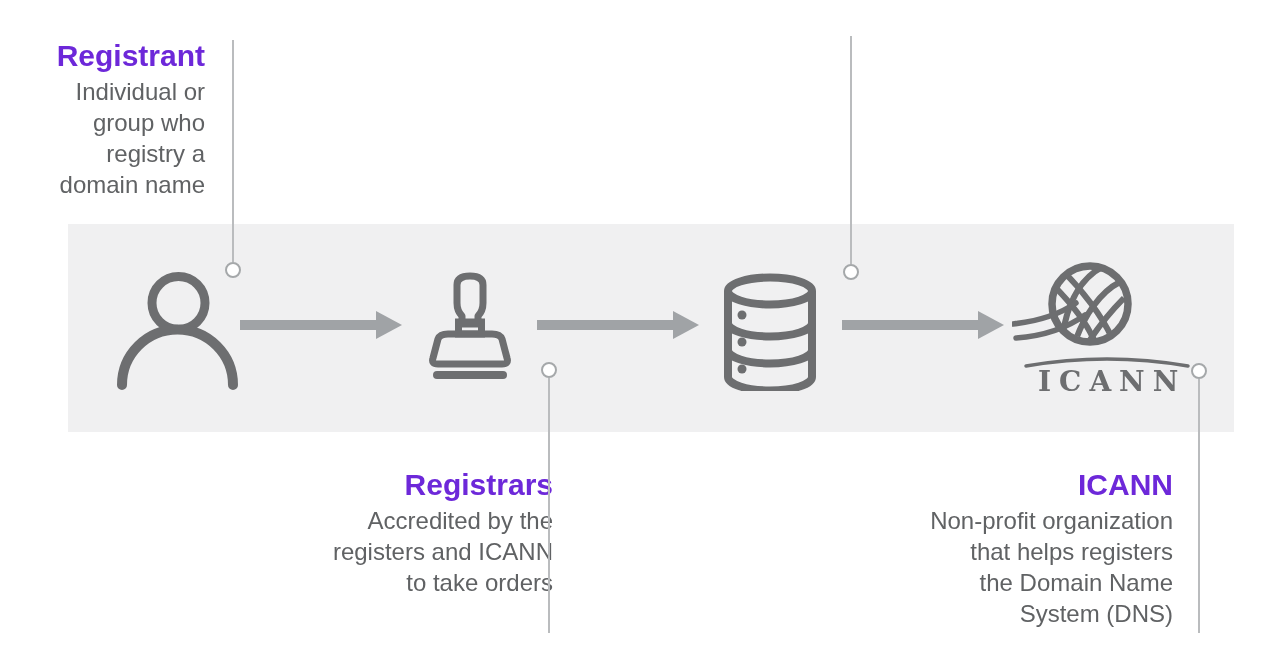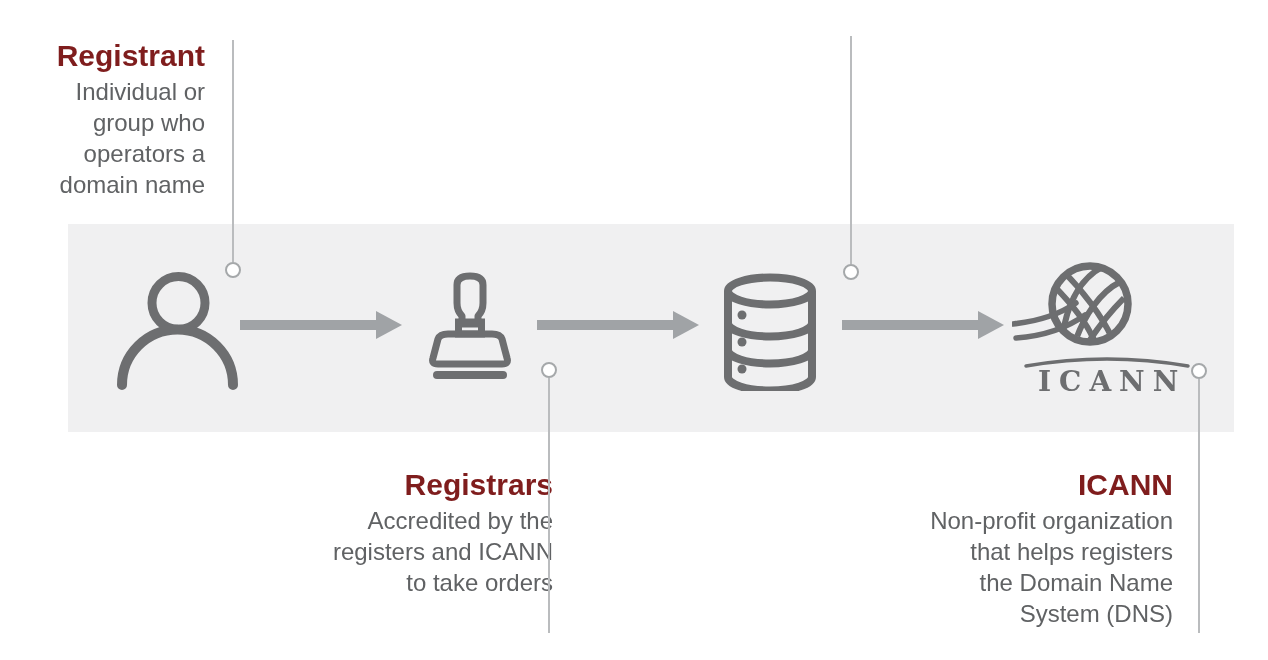--- a/index.html
+++ b/index.html
@@ -9,21 +9,21 @@
     background:#fff; overflow:hidden;
   }
   .band{
     position:absolute; left:68px; top:224px; width:1166px; height:208px;
     background:#f0f0f1;
   }
   
   .callout{ position:absolute; text-align:right; color:#606264;
             font-size:24px; line-height:31px; white-space:nowrap;}
   .co-title{ font-size:30px; line-height:36px; font-weight:bold;
-             color:#7f1d1d; margin-bottom:2px;}
+             color:#6d28d9; margin-bottom:2px;}
   .co-registrant{ top:38px;  right:1063px;}
   .co-registry  { top:34px;  right:463px;}
   .co-registrars{ top:467px; right:715px;}
   .co-icann     { top:467px; right:95px;}
   
   .vline{ position:absolute; width:2px; background:#babcbe;}
   .dot{ position:absolute; width:12px; height:12px; border:2px solid #a5a8aa;
         border-radius:50%; background:#fff;}
   .vl-registrant{ left:232px;  top:40px;  height:222px;}
   .dt-registrant{ left:225px;  top:262px;}
@@ -52,21 +52,21 @@
 <body>
 
 <div class="canvas">
 
   <div class="band"></div>
 
   <div class="callout co-registrant">
     <div class="co-title">Registrant</div>
     <div>Individual or</div>
     <div>group who</div>
-    <div>operators a</div>
+    <div>registry a</div>
     <div>domain name</div>
   </div>
 
 
   <div class="callout co-registrars">
     <div class="co-title">Registrars</div>
     <div>Accredited by the</div>
     <div>registers and ICANN</div>
     <div>to take orders</div>
   </div>

